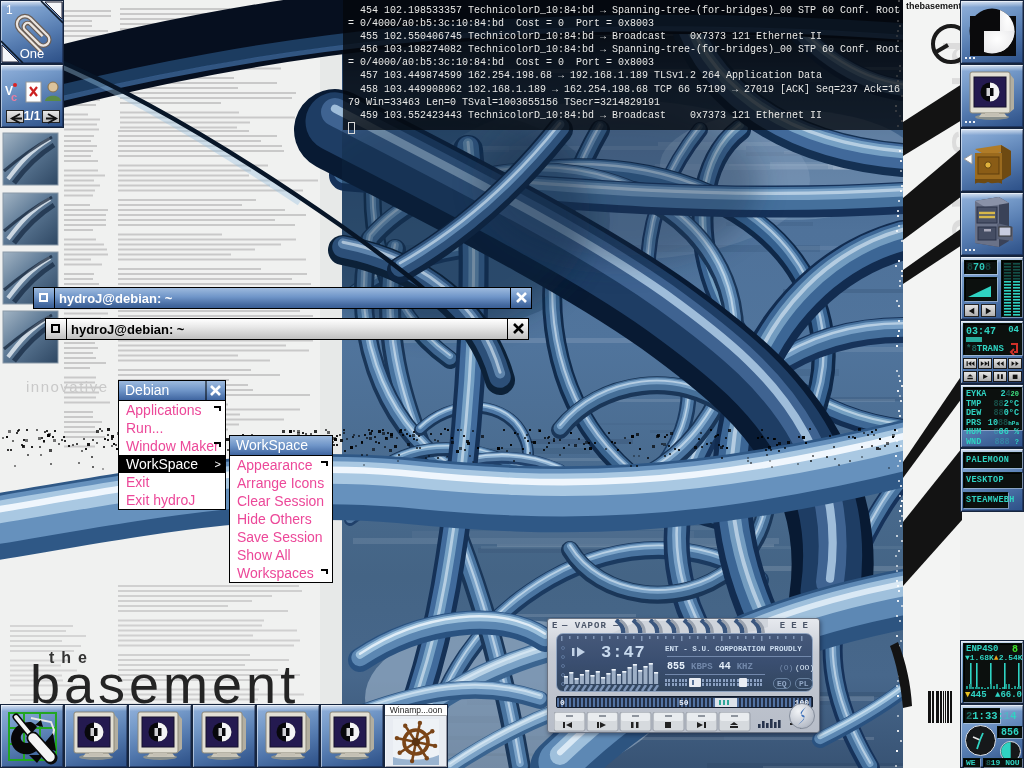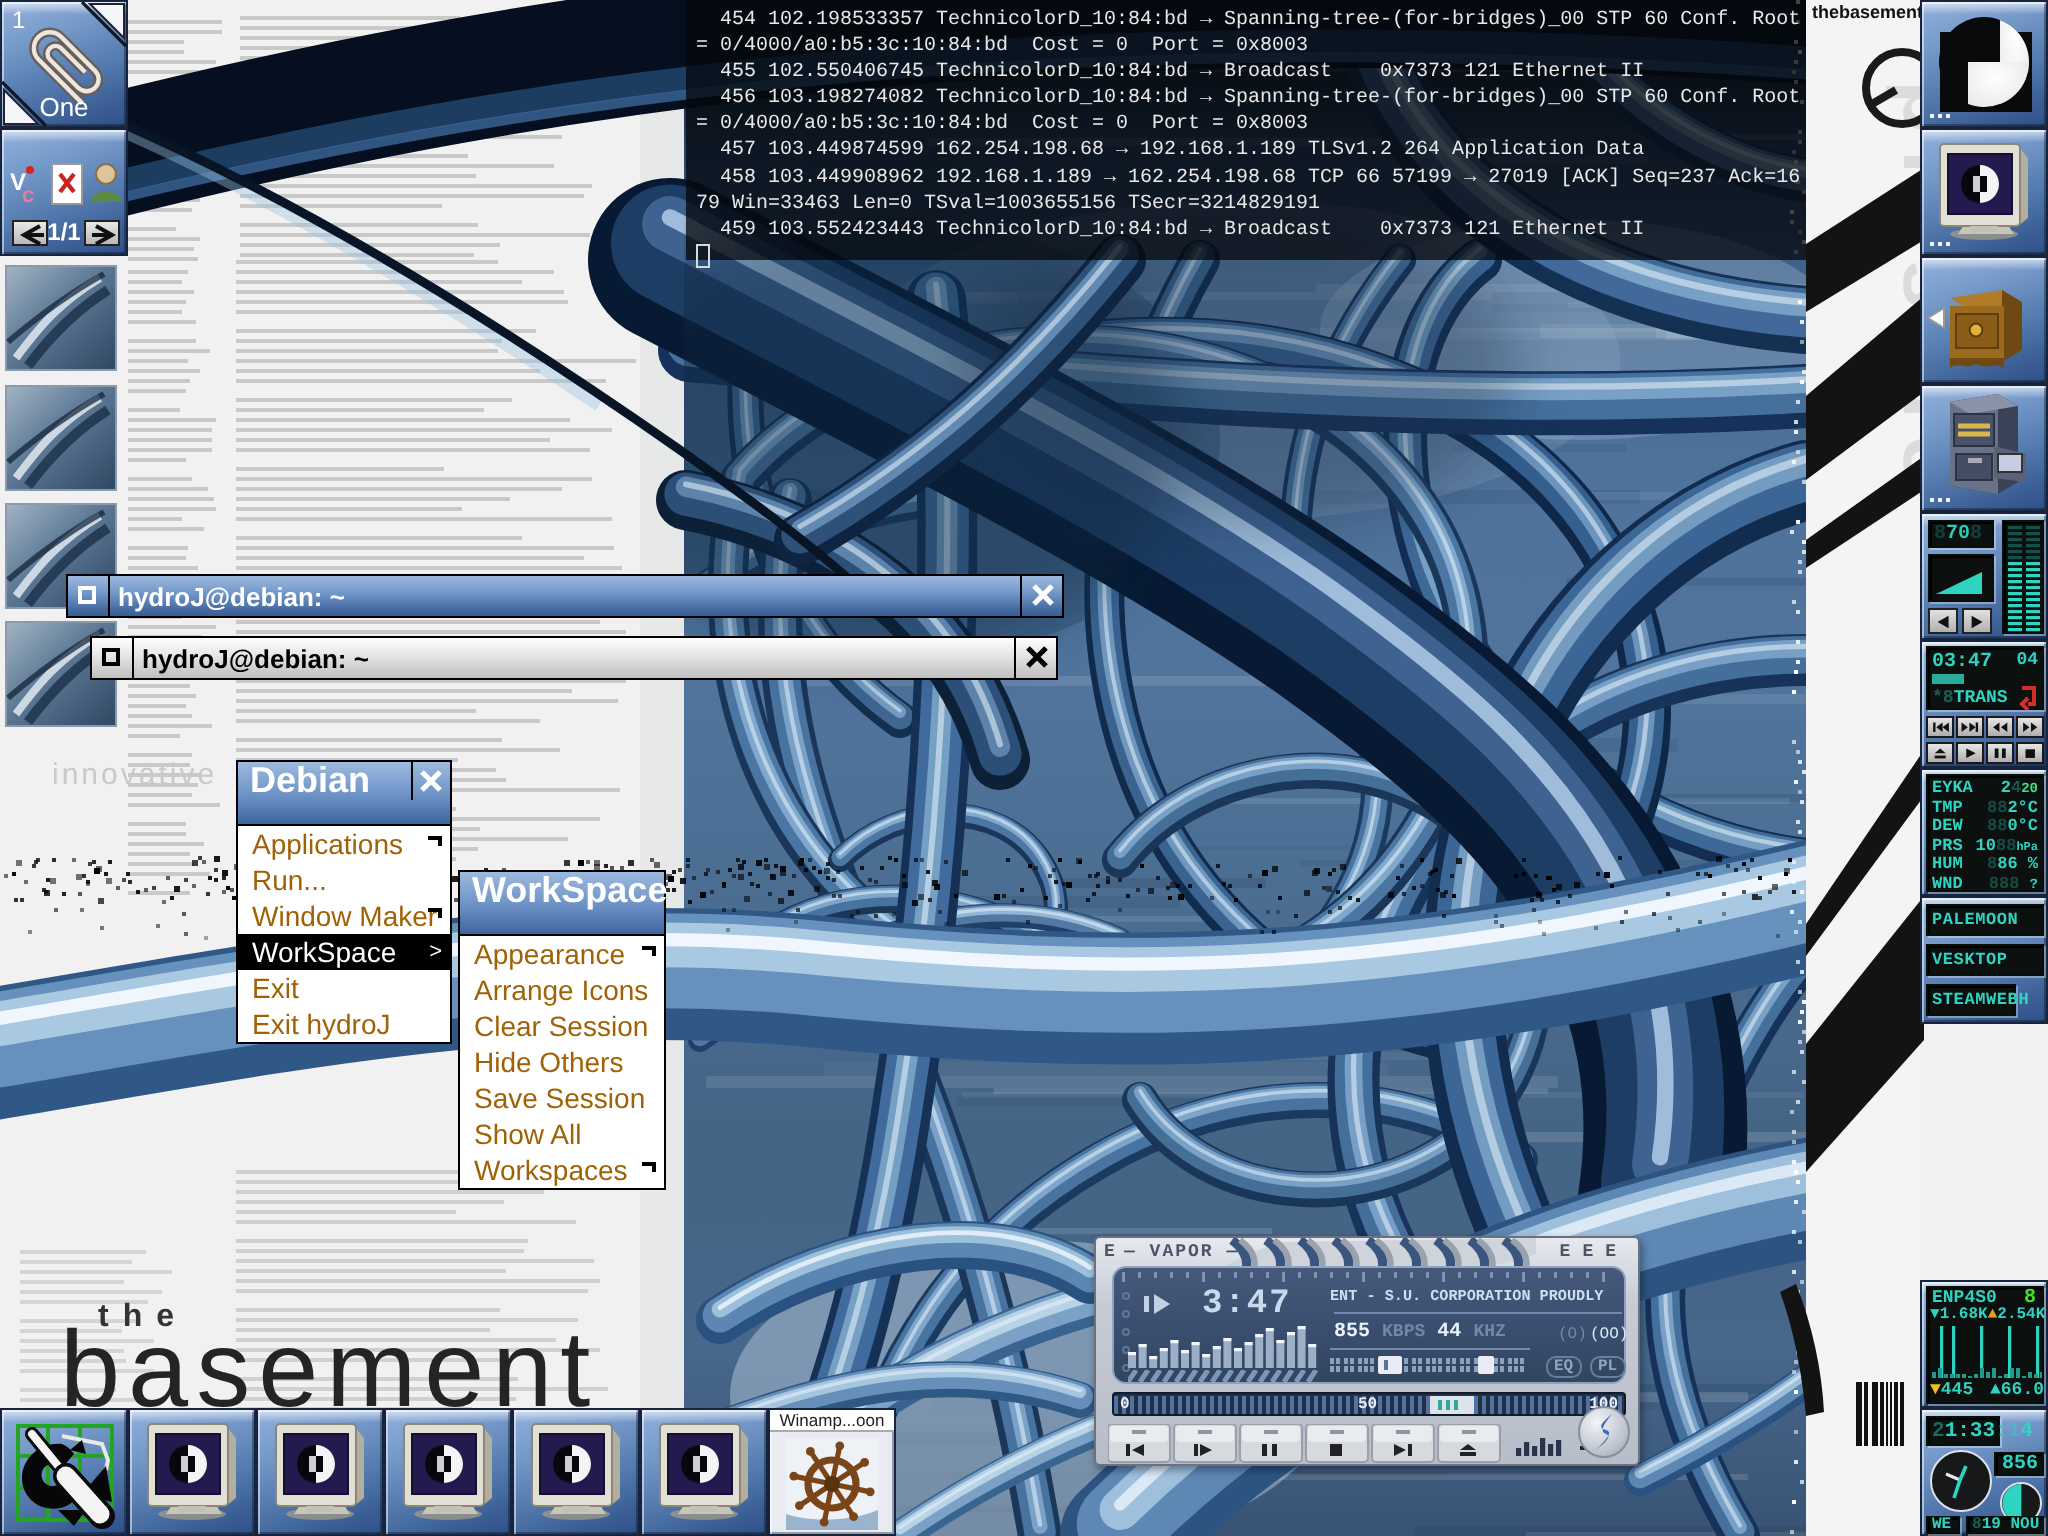--- a/index.html
+++ b/index.html
@@ -10,23 +10,23 @@
  border:1px solid #16253e;box-shadow:inset 1px 1px 0 rgba(255,255,255,.5), inset -1px -1px 0 rgba(0,0,20,.35)}
 .dots3{position:absolute;left:4px;bottom:3px;width:14px;height:3px}
 .dots3 i{display:block;float:left;width:2px;height:2px;background:#eef2f8;margin-right:2px}
 .term{position:absolute;left:343px;top:0;width:560px;height:130px;background:rgba(4,7,11,0.75);
  color:#e8e8e6;font-family:"Liberation Mono",monospace;font-size:10px;line-height:13.1px;
  white-space:pre;padding:4px 0 0 5px;letter-spacing:0}
 .tbar{position:absolute;height:22px;border:1px solid #000;display:flex;align-items:stretch}
 .tbar .btn{width:21px;position:relative;flex:0 0 21px}
 .tbar .ttl{flex:1;font-weight:bold;font-size:13px;padding-left:4px;display:flex;align-items:center}
 .menu{position:absolute;border:1px solid #000;background:#fff}
-.menu .mtitle{height:32px;background:linear-gradient(180deg,#9dbade 0%,#6f95c8 50%,#3f65a0 100%);
- color:#fff;font-weight:bold;font-size:18px;line-height:19px;padding-left:6px;position:relative;border-bottom:1px solid #000}
-.menu .mi{height:18px;font-size:14px;line-height:18px;padding-left:7px;color:#a16207;background:#fff;position:relative}
+.menu .mtitle{height:20px;background:linear-gradient(180deg,#9dbade 0%,#6f95c8 50%,#3f65a0 100%);
+ color:#fff;font-weight:normal;font-size:14px;line-height:19px;padding-left:6px;position:relative;border-bottom:1px solid #000}
+.menu .mi{height:18px;font-size:14px;line-height:18px;padding-left:7px;color:#ec4899;background:#fff;position:relative}
 .menu .mi.sel{background:#000;color:#fff}
 .sub{position:absolute;right:4px;top:5px;width:7px;height:5px;border-top:2px solid #000;border-right:2px solid #000}
 .mi.sel .gt{position:absolute;right:4px;top:0;font-size:11px}
 .lcd{font-family:"Liberation Mono",monospace;font-weight:bold;color:#2fd3c2}
 .lcdbox{background:#0c100e;border:1px solid #061008;box-shadow:inset 1px 1px 0 #000,1px 1px 0 rgba(255,255,255,.35);position:absolute}
 </style></head><body>
 <div id="desk">
     <svg id="wall" width="1024" height="768" viewBox="0 0 1024 768" style="position:absolute;left:0;top:0">
       <defs>
 <linearGradient id="photobg" x1="0" y1="0" x2="0" y2="1">
@@ -1661,21 +1661,21 @@
           <rect x="8.6" y="2" width="2.4" height="6" fill="#111"></rect>
         </svg>
       </div>
       <div style="position:absolute;left:47px;top:50px;width:14px;height:11px;background:linear-gradient(180deg,#e6e6e6,#aeaeae);border:1px solid #1a1a1a">
         <svg style="display:block;margin:1px auto 0" width="11" height="8" viewBox="1 1 14 9">
           <rect x="4.5" y="2.5" width="6" height="5.5" fill="#111"></rect>
         </svg>
       </div>
     </div>
     <div class="tile" style="left:960px;top:384px">
-      <div class="lcdbox" style="left:2px;top:2px;width:59px;height:59px">
+      <div class="lcdbox" style="left:2px;top:2px;width:59px;height:43px">
         <div class="lcd" style="position:absolute;left:2px;top:1px;font-size:8.5px;width:53px">EYKA<span style="position:absolute;right:0">2<span style="opacity:.35">4</span><span style="color:#3fe080;font-size:7px">20</span></span></div>
         <div class="lcd" style="position:absolute;left:2px;top:11px;font-size:8.5px;width:53px">TMP<span style="position:absolute;right:0"><span style="opacity:.3">88</span>2°C</span></div>
         <div class="lcd" style="position:absolute;left:2px;top:20px;font-size:8.5px;width:53px">DEW<span style="position:absolute;right:0"><span style="opacity:.3">88</span>0°C</span></div>
         <div class="lcd" style="position:absolute;left:2px;top:30px;font-size:8.5px;width:53px">PRS<span style="position:absolute;right:0">10<span style="opacity:.3">88</span><span style="font-size:6px">hPa</span></span></div>
         <div class="lcd" style="position:absolute;left:2px;top:39px;font-size:8.5px;width:53px">HUM<span style="position:absolute;right:0"><span style="opacity:.3">8</span>86 %</span></div>
         <div class="lcd" style="position:absolute;left:2px;top:49px;font-size:8.5px;width:53px">WND<span style="position:absolute;right:0"><span style="opacity:.3">888</span> <span style="font-size:7px">?</span></span></div>
       </div>
     </div>
     <div class="tile" style="left:960px;top:448px">
       <div class="lcdbox" style="left:2px;top:3px;width:59px;height:16px">

